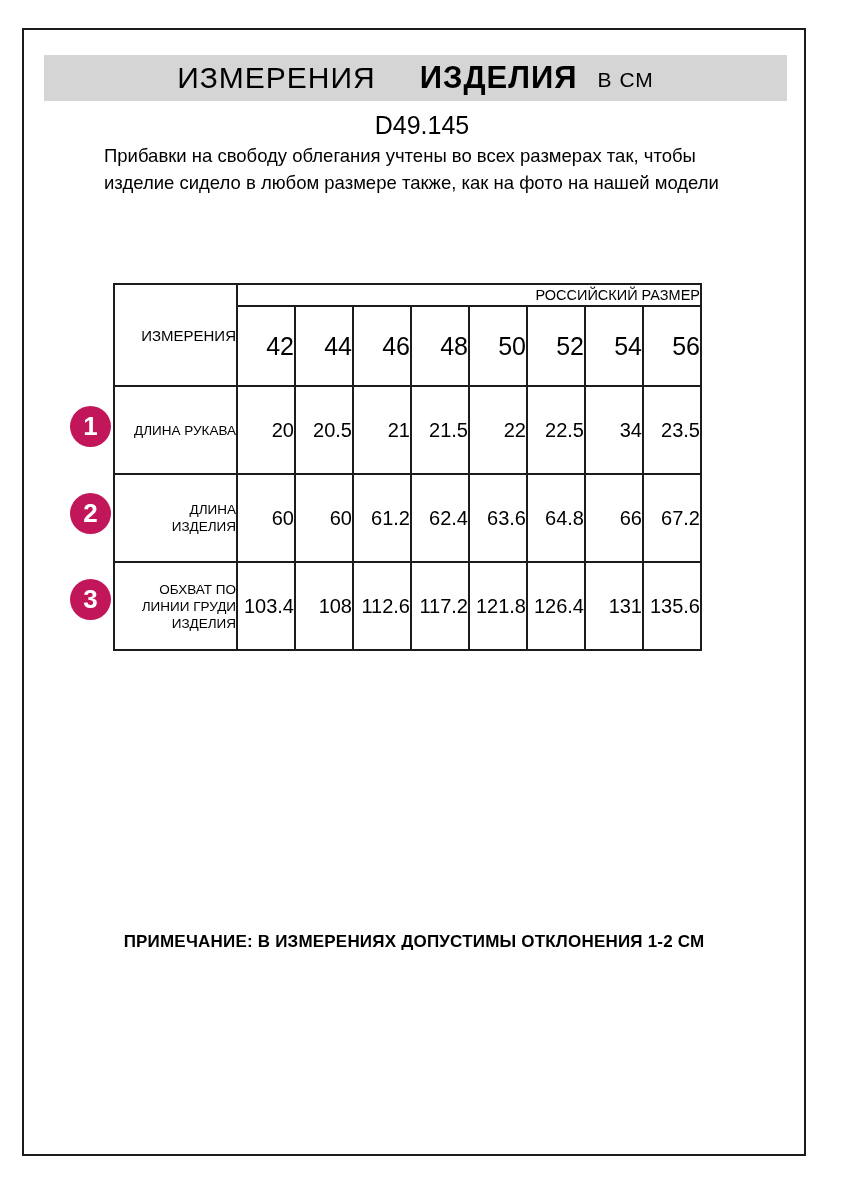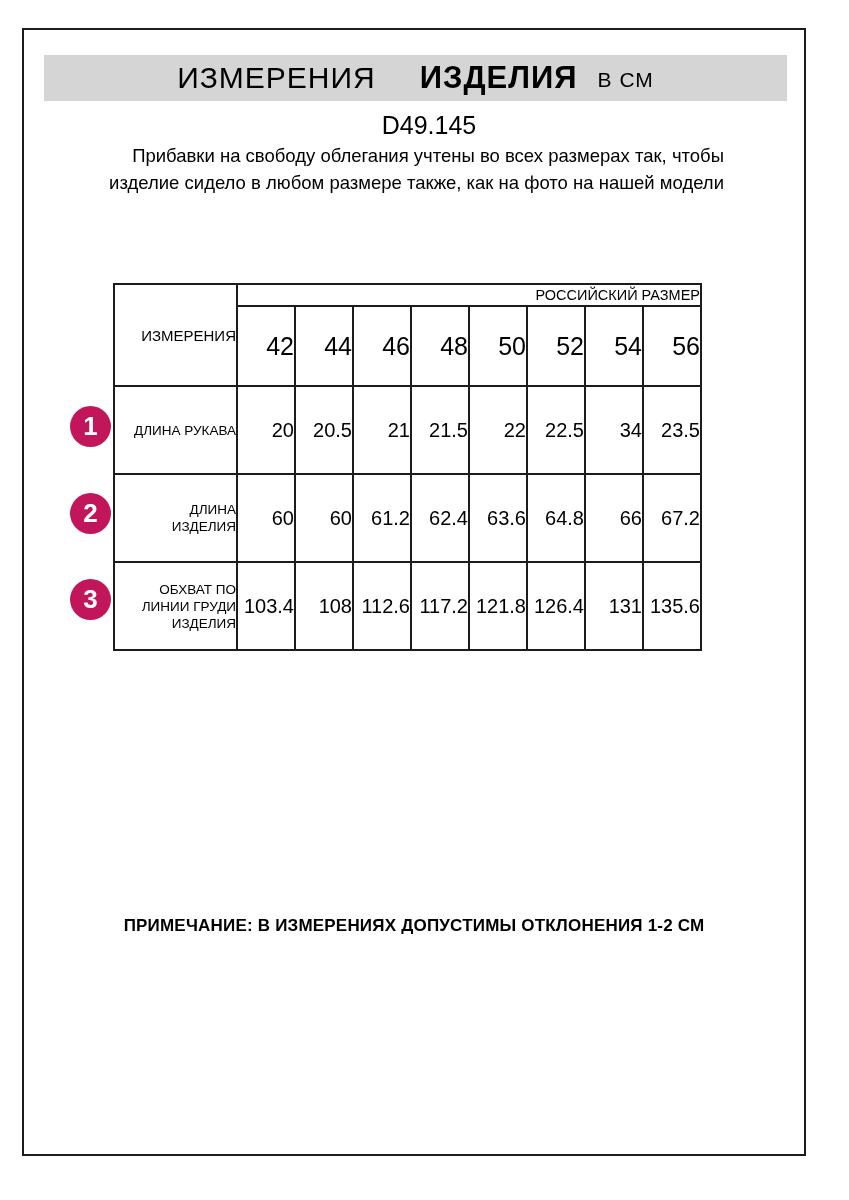--- a/index.html
+++ b/index.html
@@ -14,26 +14,26 @@
   }
   .title-bar{
     position:absolute;left:20px;top:25px;width:743px;height:46px;
     background:var(--bar-bg,#d5d5d5);
     display:flex;align-items:center;justify-content:center;
   }
   .title-main{font-size:30px;letter-spacing:1px;font-weight:500;}
   .title-bold{font-size:31px;font-weight:bold;letter-spacing:1px;margin-left:44px;}
   .title-unit{font-size:21px;font-weight:400;letter-spacing:1px;margin-left:20px;padding-top:4px;}
   .product-code{
-    position:absolute;top:81px;left:15px;width:100%;
+    position:absolute;top:81px;left:8px;width:100%;
     text-align:center;font-size:25px;
   }
   .description{
     position:absolute;top:113px;left:80px;width:620px;
-    text-align:right;font-size:18.5px;line-height:26.5px;
+    text-align:left;font-size:18.5px;line-height:26.5px;
   }
   .table-zone{position:absolute;top:253px;left:0;width:100%;}
   table.size-table{
     border-collapse:collapse;margin-left:89px;table-layout:fixed;
   }
   table.size-table td,table.size-table th{
     border:2px solid var(--border,#1c1c1c);
     text-align:right;vertical-align:middle;padding:0;
     font-weight:normal;
   }
@@ -45,21 +45,21 @@
   .value-cell{font-size:20px;margin-top:40px;}
   .badge{
     position:absolute;left:46px;width:41px;height:41px;border-radius:50%;
     background:var(--badge,#c1175a);color:#fff;font-size:26px;font-weight:bold;
     display:flex;align-items:center;justify-content:center;
   }
   .badge-1{top:123px;}
   .badge-2{top:210px;}
   .badge-3{top:296px;}
   .note{
-    position:absolute;top:633px;left:0;width:100%;
+    position:absolute;top:649px;left:0;width:100%;
     text-align:center;font-size:17px;font-weight:bold;letter-spacing:0.2px;
   }
 </style>
 </head>
 <body>
 
 <div class="frame">
 
   <div class="title-bar">
     <span class="title-main">ИЗМЕРЕНИЯ</span>

